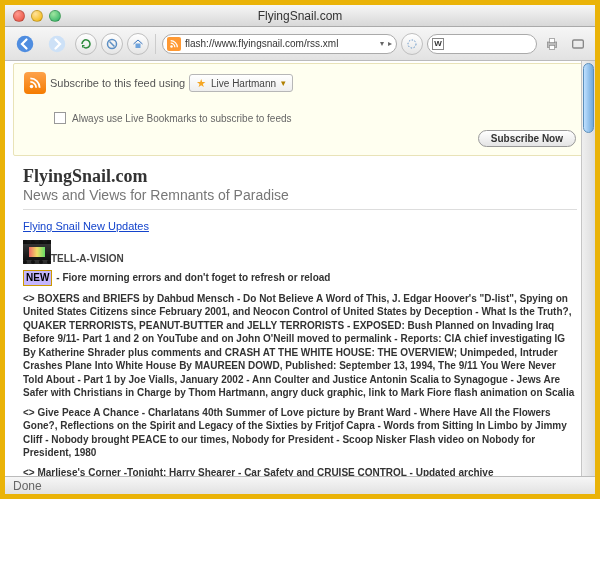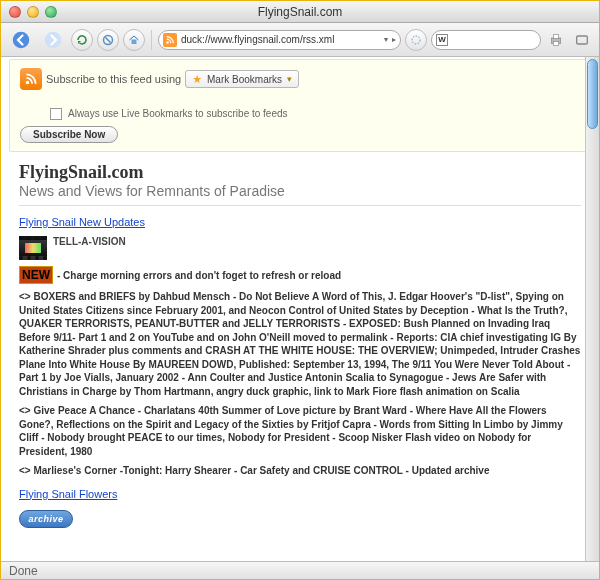--- a/index.html
+++ b/index.html
@@ -1,17 +1,17 @@
 <!DOCTYPE html>
 <html><head>
 <meta charset="utf-8">
 <style>
 *{margin:0;padding:0;box-sizing:border-box}
 body{font-family:"Lucida Grande",Arial,sans-serif;font-size:11px;background:#fff;color:#333;overflow:hidden}
-.window{width:600px;height:580px;display:flex;flex-direction:column;border:1px solid #eab308}
+.window{width:600px;height:499px;display:flex;flex-direction:column;border:5px solid #eab308}
 .titlebar{height:22px;background:linear-gradient(#f6f6f6,#d8d8d8);border-bottom:1px solid #aaa;display:flex;align-items:center;padding:0 8px;position:relative}
 .tl-buttons{display:flex;gap:6px}
 .tl-btn{width:12px;height:12px;border-radius:50%;border:1px solid rgba(0,0,0,.2)}
 .tl-close{background:radial-gradient(circle at 35% 30%,#ff9a8f,#e74c3c)}
 .tl-min{background:radial-gradient(circle at 35% 30%,#ffe29b,#f1b300)}
 .tl-max{background:radial-gradient(circle at 35% 30%,#9fe6a0,#27ae60)}
 .titlebar-title{position:absolute;left:0;right:0;text-align:center;font-size:12px;color:#333}
 .toolbar{height:34px;background:linear-gradient(#f6f6f6,#e2e2e2);border-bottom:1px solid #bbb;display:flex;align-items:center;padding:0 6px;gap:4px}
 .nav-btn{width:28px;height:22px;border-radius:3px;display:flex;align-items:center;justify-content:center;border:1px solid transparent}
 .arrow-svg{width:18px;height:18px}
@@ -25,34 +25,34 @@
 .search-w{width:12px;height:12px;border:1px solid #888;font-size:8px;text-align:center;line-height:10px;font-weight:bold;color:#333}
 .tool-icon{width:22px;height:22px;display:flex;align-items:center;justify-content:center}
 .content{flex:1;overflow:auto;background:#fff;position:relative}
 .subscribe-panel{margin:2px 8px;background:#fffff0;border:1px solid #e9e3b8;border-radius:2px;padding:8px 10px;color:#444}
 .sp-row1{display:flex;align-items:center;gap:4px;margin-bottom:18px}
 .rss-badge{width:22px;height:22px;border-radius:4px;background:linear-gradient(#fda24b,#f57c00);display:flex;align-items:center;justify-content:center}
 .rss-badge svg{width:14px;height:14px}
 .sp-label{font-size:11px;color:#555}
 .live-select{height:18px;border:1px solid #b7b7b7;border-radius:3px;background:linear-gradient(#fff,#eee);display:inline-flex;align-items:center;padding:0 6px;gap:5px;font-size:10px}
 .live-star{color:#f5a623;font-size:11px}
-.sp-row2{display:flex;gap:6px;margin-left:30px;margin-bottom:6px}
+.sp-row2{display:flex;align-items:center;gap:6px;margin-left:30px;margin-bottom:6px}
 .checkbox{width:12px;height:12px;border:1px solid #999;background:#fff}
 .sp-sub{font-size:10px;color:#666}
-.sub-btn-row{text-align:left}
+.sub-btn-row{text-align:right}
 .sub-btn{display:inline-block;padding:2px 12px;border:1px solid #999;border-radius:10px;background:linear-gradient(#fff,#e4e4e4);font-size:10px;font-weight:bold;color:#333}
 .feed{padding:8px 18px 40px;color:#444}
 .feed-title{font-family:Georgia,serif;font-size:18px;font-weight:bold;color:#333}
 .feed-sub{font-size:14px;color:#777;border-bottom:1px solid #ddd;padding-bottom:6px;margin-bottom:6px}
 .feed-link{color:#1444cc;text-decoration:underline;font-size:11px;font-weight:normal;display:inline-block;margin:4px 0}
-.film-row{display:flex;align-items:flex-start;gap:6px;margin:4px 0 4px}
+.film-row{display:flex;align-items:flex-end;margin:4px 0 4px}
 .film-icon{width:28px;height:24px;background:linear-gradient(#333,#111);border-top:4px dotted #111;border-bottom:4px dotted #111;display:flex;align-items:center;justify-content:center}
 .film-icon-inner{width:16px;height:10px;background:linear-gradient(90deg,#e66,#ed6,#6d6)}
 .tav{font-size:10px;font-weight:bold;color:#444}
-.new-tag{display:inline-block;background:#c2410c;border:1px solid #cc9900;color:#000;font-size:12px;font-weight:bold;padding:0 2px;margin-right:4px}
+.new-tag{display:inline-block;background:#c4b5fd;border:1px solid #cc9900;color:#000;font-size:10px;font-weight:bold;padding:0 2px;margin-right:4px}
 .para{font-size:10px;font-weight:bold;color:#333;line-height:1.35;margin:6px 0}
 .archive-hdr{display:flex;align-items:center;gap:4px;margin:6px 0}
 .archive-badge{width:54px;height:18px;border-radius:9px;background:linear-gradient(#6fa6e0,#3c78c2);border:1px solid #2e5d99;color:#fff;font-size:9px;font-weight:bold;display:flex;align-items:center;justify-content:center;font-style:italic;letter-spacing:.5px}
 .vscroll{position:absolute;right:0;top:0;width:14px;height:100%;background:linear-gradient(90deg,#efefef,#dcdcdc);border-left:1px solid #c5c5c5}
 .vscroll-thumb{position:absolute;left:1px;right:1px;top:2px;height:70px;border-radius:7px;background:linear-gradient(90deg,#bfe0ff,#6fa8dc);border:1px solid #5b8fbb}
 .statusbar{height:18px;background:linear-gradient(#f6f6f6,#e2e2e2);border-top:1px solid #bbb;display:flex;align-items:center;padding:0 8px;font-size:12px;color:#666}
 </style>
 </head>
 <body>
 
@@ -99,21 +99,21 @@
     </div>
     <div class="sep-v"></div>
     <div class="url-bar">
       <span class="url-favicon">
         <svg viewBox="0 0 24 24">
             <circle cx="6" cy="18" r="3" fill="#fff"></circle>
             <path d="M4 10a10 10 0 0 1 10 10" stroke="#fff" stroke-width="3" fill="none"></path>
             <path d="M4 4a16 16 0 0 1 16 16" stroke="#fff" stroke-width="3" fill="none"></path>
           </svg>
       </span>
-      <span style="flex:1;white-space:nowrap;overflow:hidden">duck://www.flyingsnail.com/rss.xml</span>
+      <span style="flex:1;white-space:nowrap;overflow:hidden">flash://www.flyingsnail.com/rss.xml</span>
       <span class="url-drop">▾</span>
       <span class="url-drop">▸</span>
     </div>
     <div class="small-round">
       <svg width="12" height="12" viewBox="0 0 24 24">
           <circle cx="12" cy="12" r="8" fill="none" stroke="#5c8fc4" stroke-width="2" stroke-dasharray="3 3"></circle>
         </svg>
     </div>
     <div class="search-bar">
       <span class="search-w">W</span>
@@ -138,21 +138,21 @@
         <span class="rss-badge">
           <svg viewBox="0 0 24 24">
               <circle cx="6" cy="18" r="3" fill="#fff"></circle>
               <path d="M4 10a10 10 0 0 1 10 10" stroke="#fff" stroke-width="3" fill="none"></path>
               <path d="M4 4a16 16 0 0 1 16 16" stroke="#fff" stroke-width="3" fill="none"></path>
             </svg>
         </span>
         <span class="sp-label">Subscribe to this feed using</span>
         <span class="live-select">
           <span class="live-star">★</span>
-          <span>Mark Bookmarks</span>
+          <span>Live Hartmann</span>
           <span style="color:#b08000;font-size:9px">▾</span>
         </span>
       </div>
       <div class="sp-row2">
         <span class="checkbox"></span>
         <span class="sp-sub">Always use Live Bookmarks to subscribe to feeds</span>
       </div>
       <div class="sub-btn-row">
         <span class="sub-btn">Subscribe Now</span>
       </div>
@@ -161,21 +161,21 @@
     <div class="feed">
       <div class="feed-title">FlyingSnail.com</div>
       <div class="feed-sub">News and Views for Remnants of Paradise</div>
       <a class="feed-link">Flying Snail New Updates</a>
       <div class="film-row">
         <span class="film-icon">
             <span class="film-icon-inner"></span>
           </span>
         <span class="tav">TELL-A-VISION</span>
       </div>
-      <div class="para"><span class="new-tag">NEW</span><span>- Charge morning errors and don't foget to refresh or reload</span></div>
+      <div class="para"><span class="new-tag">NEW</span><span>- Fiore morning errors and don't foget to refresh or reload</span></div>
       <div class="para">&lt;&gt; BOXERS and BRIEFS by Dahbud Mensch - Do Not Believe A Word of This, J. Edgar Hoover's "D-list", Spying on United States Citizens since February 2001, and Neocon Control of United States by Deception - What Is the Truth?, QUAKER TERRORISTS, PEANUT-BUTTER and JELLY TERRORISTS - EXPOSED: Bush Planned on Invading Iraq Before 9/11- Part 1 and 2 on YouTube and on John O'Neill moved to permalink - Reports: CIA chief investigating IG By Katherine Shrader plus comments and CRASH AT THE WHITE HOUSE: THE OVERVIEW; Unimpeded, Intruder Crashes Plane Into White House By MAUREEN DOWD, Published: September 13, 1994, The 9/11 You Were Never Told About - Part 1 by Joe Vialls, January 2002 - Ann Coulter and Justice Antonin Scalia to Synagogue - Jews Are Safer with Christians in Charge by Thom Hartmann, angry duck graphic, link to Mark Fiore flash animation on Scalia</div>
       <div class="para">&lt;&gt; Give Peace A Chance - Charlatans 40th Summer of Love picture by Brant Ward - Where Have All the Flowers Gone?, Reflections on the Spirit and Legacy of the Sixties by Fritjof Capra - Words from Sitting In Limbo by Jimmy Cliff - Nobody brought PEACE to our times, Nobody for President - Scoop Nisker Flash video on Nobody for President, 1980</div>
       <div class="para">&lt;&gt; Marliese's Corner -Tonight: Harry Shearer - Car Safety and CRUISE CONTROL - Updated archive</div>
       <a class="feed-link">Flying Snail Flowers</a>
       <div class="archive-hdr">
         <span class="archive-badge">archive</span>
       </div>
       
       
       

